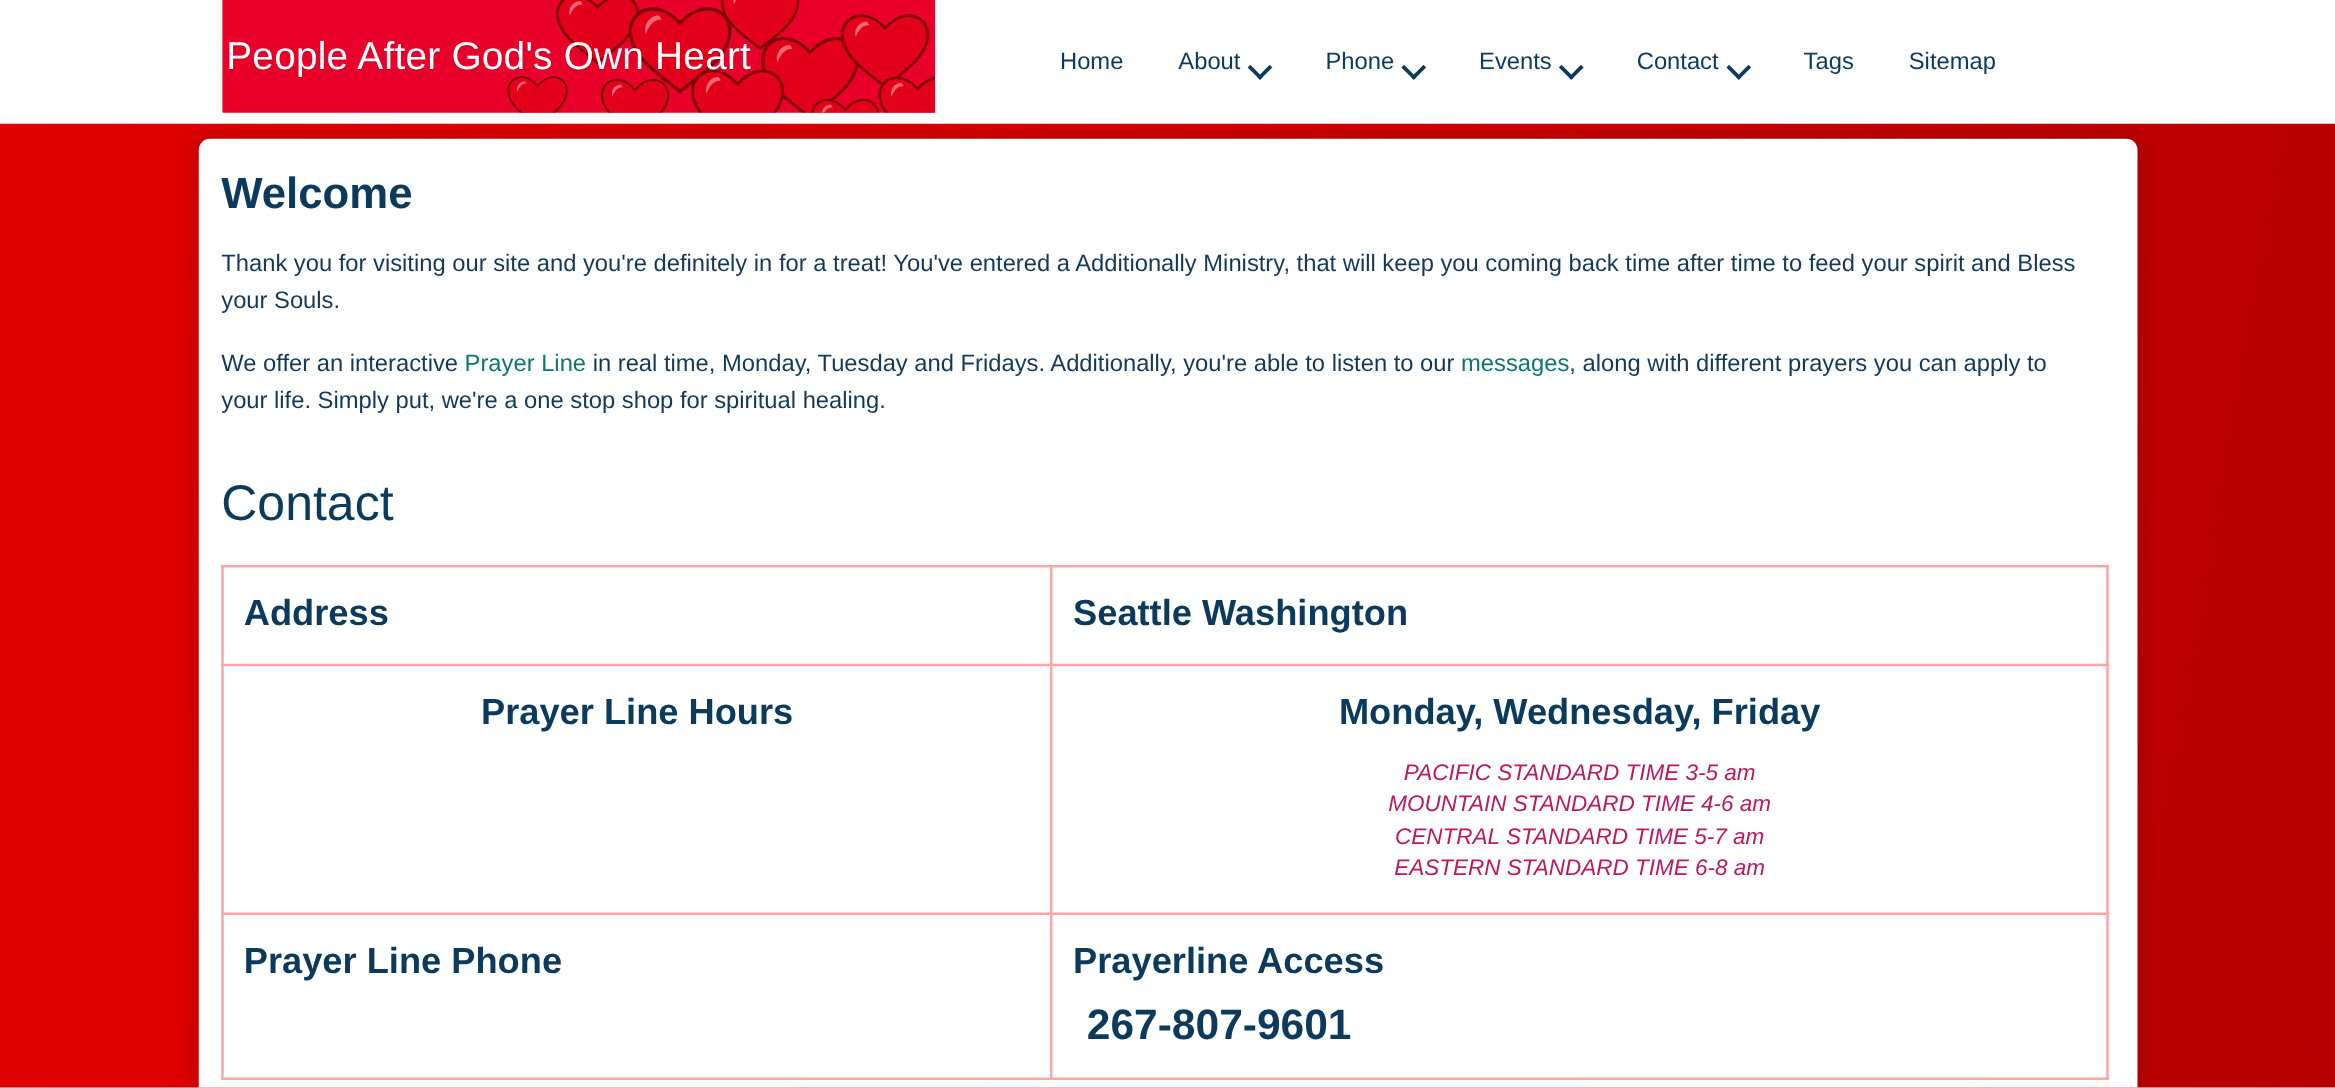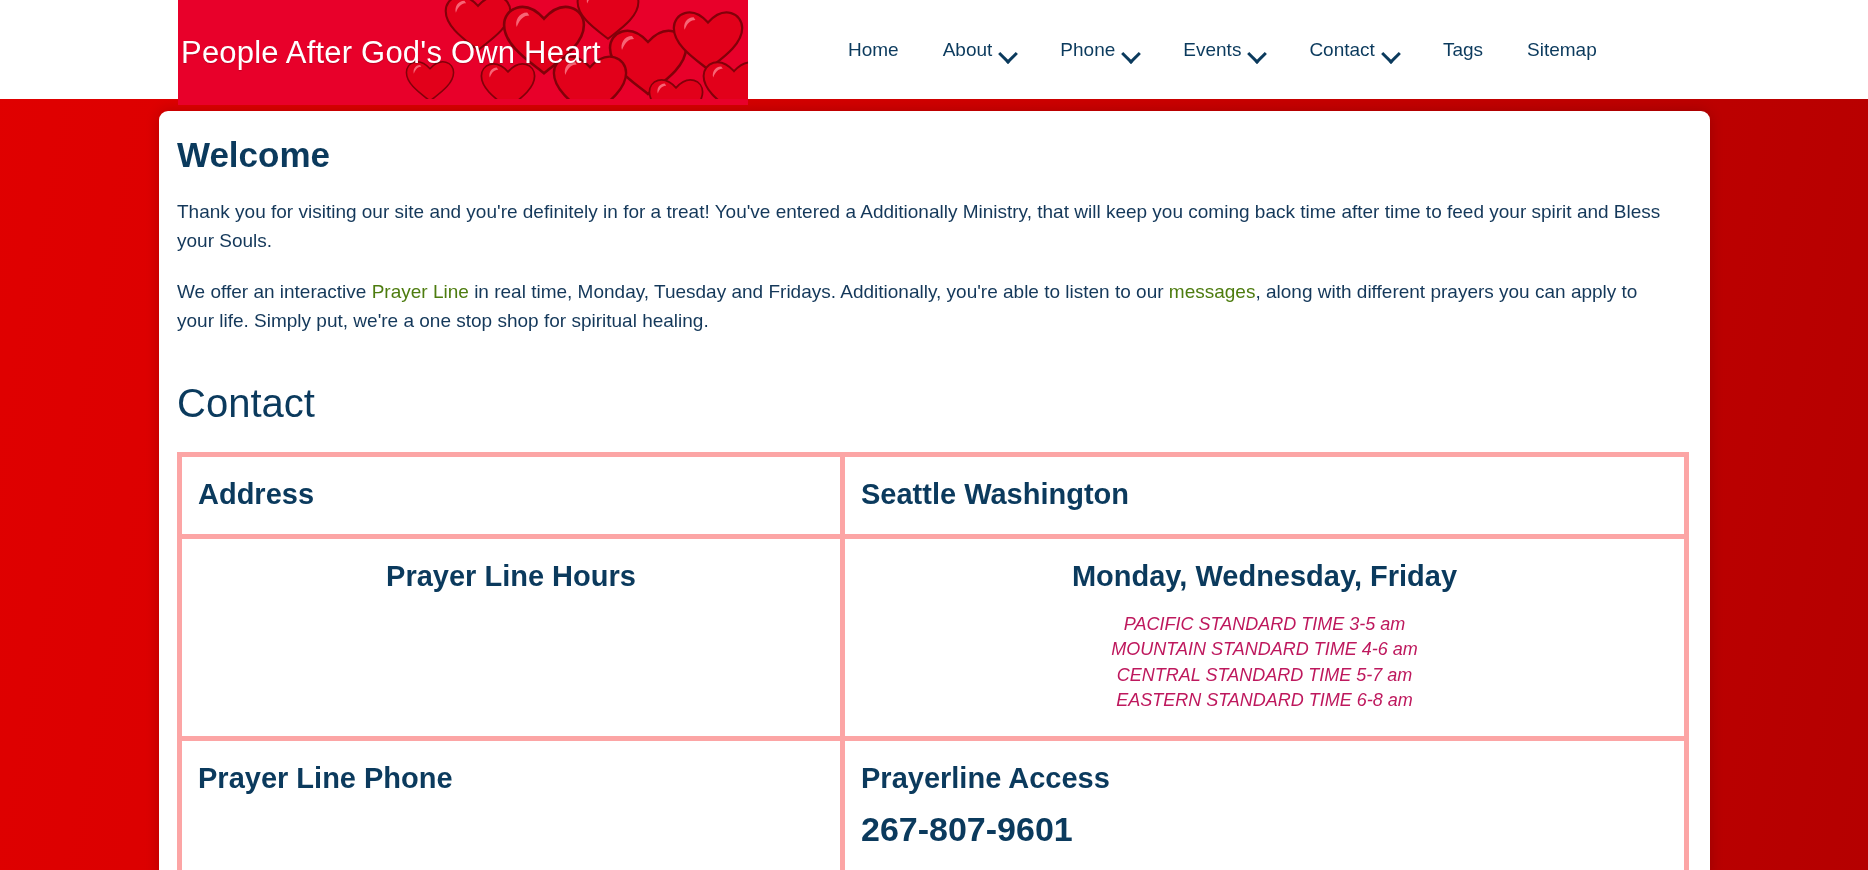--- a/index.html
+++ b/index.html
@@ -19,21 +19,21 @@
     position: relative;
     height: 99px;
     background: #ffffff;
     display: flex;
     align-items: stretch;
     z-index: 5;
   }
   .brand {
     margin-left: 178px;
     width: 570px;
-    height: 105px;
+    height: 90px;
     position: relative;
     overflow: hidden;
     background: #e8002a;
     display: flex;
     align-items: center;
   }
   .brand .hearts {
     position: absolute;
     inset: 0;
     pointer-events: none;
@@ -115,32 +115,32 @@
     margin: 46px 0 26px 0;
   }
   p.body {
     color: #14385a;
     font-size: 19px;
     line-height: 1.53;
     margin: 0 0 22px 0;
     max-width: 1500px;
   }
   a.inline-link {
-    color: #4d7c0f;
+    color: #0f766e;
     text-decoration: none;
   }
 
   
   table.contact-table {
     width: 1510px;
     border-collapse: collapse;
     table-layout: fixed;
   }
   table.contact-table td {
-    border: 5px solid #fca5a5;
+    border: 2px solid #fca5a5;
     vertical-align: top;
     padding: 20px 16px 22px 16px;
   }
   td.col-label { width: 663px; }
   td.col-value { width: 844px; }
 
   .lbl {
     color: #0b3a5d;
     font-size: 29px;
     font-weight: bold;
@@ -157,20 +157,21 @@
     color: #be185d;
     font-size: 18px;
     line-height: 1.42;
     font-style: italic;
   }
   .val-phone {
     color: #0b3a5d;
     font-size: 34px;
     font-weight: bold;
     margin-top: 14px;
+    margin-left: 11px;
   }
   .row-tall td { padding-bottom: 28px; text-align: center; }
 </style>
 </head>
 <body>
 
 <div class="header">
 
   <div class="brand">
     <svg class="hearts" width="570" height="99" viewBox="0 0 570 99" aria-hidden="true">

